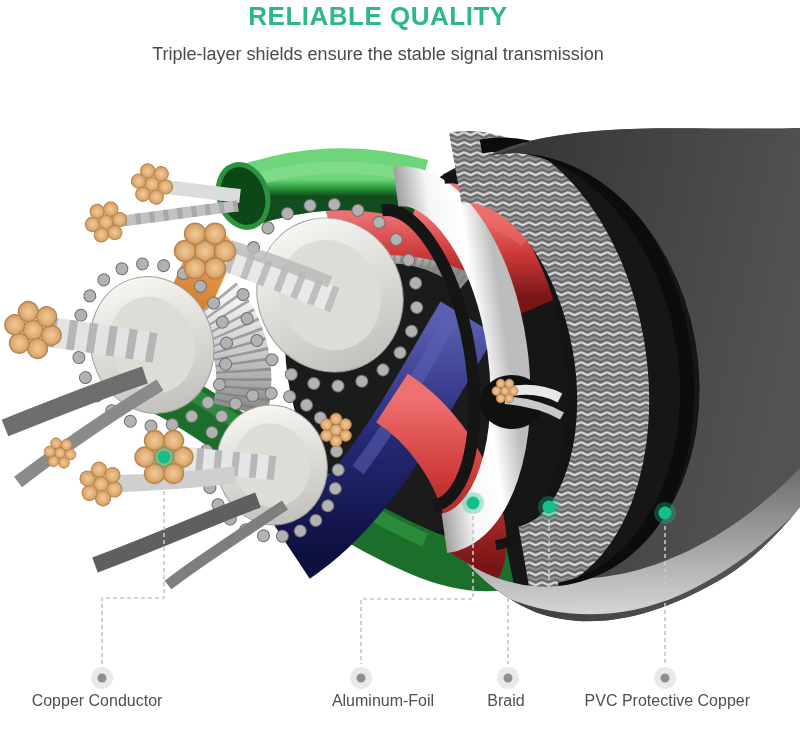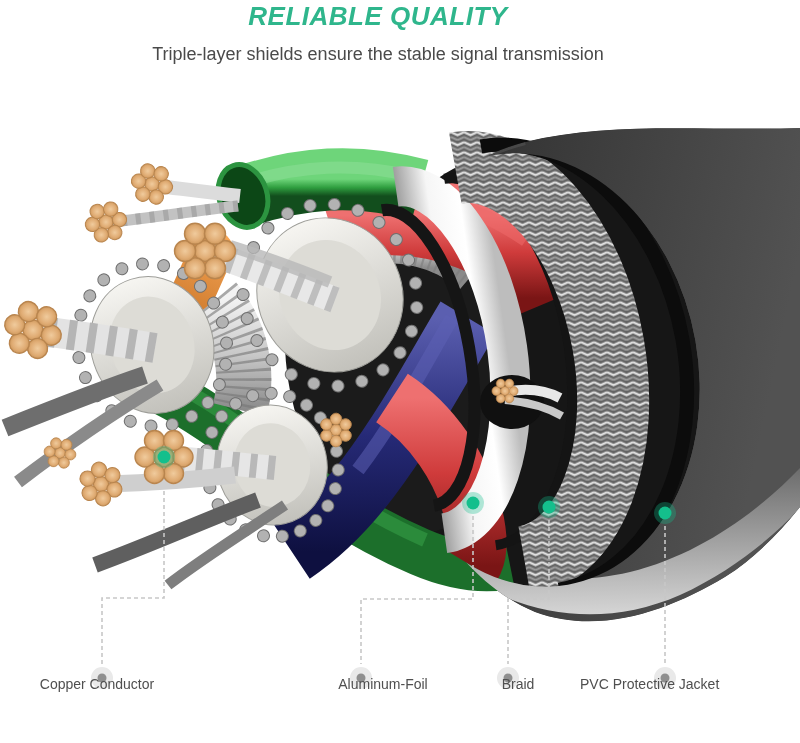--- a/index.html
+++ b/index.html
@@ -7,29 +7,29 @@
     --anchor-dot-green:#14bf8c;
     --subtitle-text:#4a4a4a;
     --label-text:#4f4f4f;
   }
   html,body{margin:0;padding:0;}
   body{
     width:800px;height:743px;position:relative;background:#ffffff;
     font-family:"Liberation Sans", sans-serif;overflow:hidden;
   }
   .hdr{position:absolute;left:378px;transform:translateX(-50%);white-space:nowrap;text-align:center;}
-  .title{top:1px;font-size:26px;font-weight:bold;letter-spacing:0.5px;color:var(--title-green);font-style:italic;}
+  .title{top:1px;font-size:26px;font-weight:bold;letter-spacing:0.5px;color:var(--title-green);}
   .subtitle{top:44px;font-size:18px;font-weight:400;color:var(--subtitle-text);}
   .callout-label{
-    position:absolute;top:676px;transform:translateX(-50%);
-    font-size:14px;color:var(--label-text);text-align:left;line-height:1.18;
+    position:absolute;top:692px;transform:translateX(-50%);
+    font-size:16px;color:var(--label-text);text-align:right;line-height:1.18;
   }
   .lab-copper{left:97px;white-space:nowrap;}
   .lab-foil{left:359px;white-space:nowrap;margin-left:24px;}
-  .lab-braid{left:506px;white-space:nowrap;margin-left:12px;}
+  .lab-braid{left:506px;white-space:nowrap;}
   .lab-pvc{left:665px;width:170px;}
   svg{position:absolute;left:0;top:0;}
   .anchor-halo{fill:var(--anchor-dot-green);opacity:0.32;}
   .anchor-core{fill:var(--anchor-dot-green);}
   .leader{fill:none;stroke:#c7c7c7;stroke-width:1.6;stroke-dasharray:4 3;}
   .end-ring{fill:#e9e9e9;}
   .end-core{fill:#8f8f8f;}
   .beads{fill:none;stroke:#b2b2b2;stroke-width:11;stroke-linecap:round;stroke-dasharray:0 4.35;}
   .beads-under{fill:none;stroke:#6f6f6f;stroke-width:13;stroke-linecap:round;stroke-dasharray:0 4.35;}
 </style>
@@ -265,13 +265,13 @@
       <circle class="end-core" cx="665" cy="678" r="4.5"></circle>
   </g>
 </svg>
 
 <div class="hdr title">RELIABLE QUALITY</div>
 <div class="hdr subtitle">Triple-layer shields ensure the stable signal transmission</div>
 
 <div class="callout-label lab-copper">Copper Conductor</div>
 <div class="callout-label lab-foil">Aluminum-Foil</div>
 <div class="callout-label lab-braid">Braid</div>
-<div class="callout-label lab-pvc">PVC Protective Jacket</div>
+<div class="callout-label lab-pvc">PVC Protective Copper</div>
 
 </body></html>

